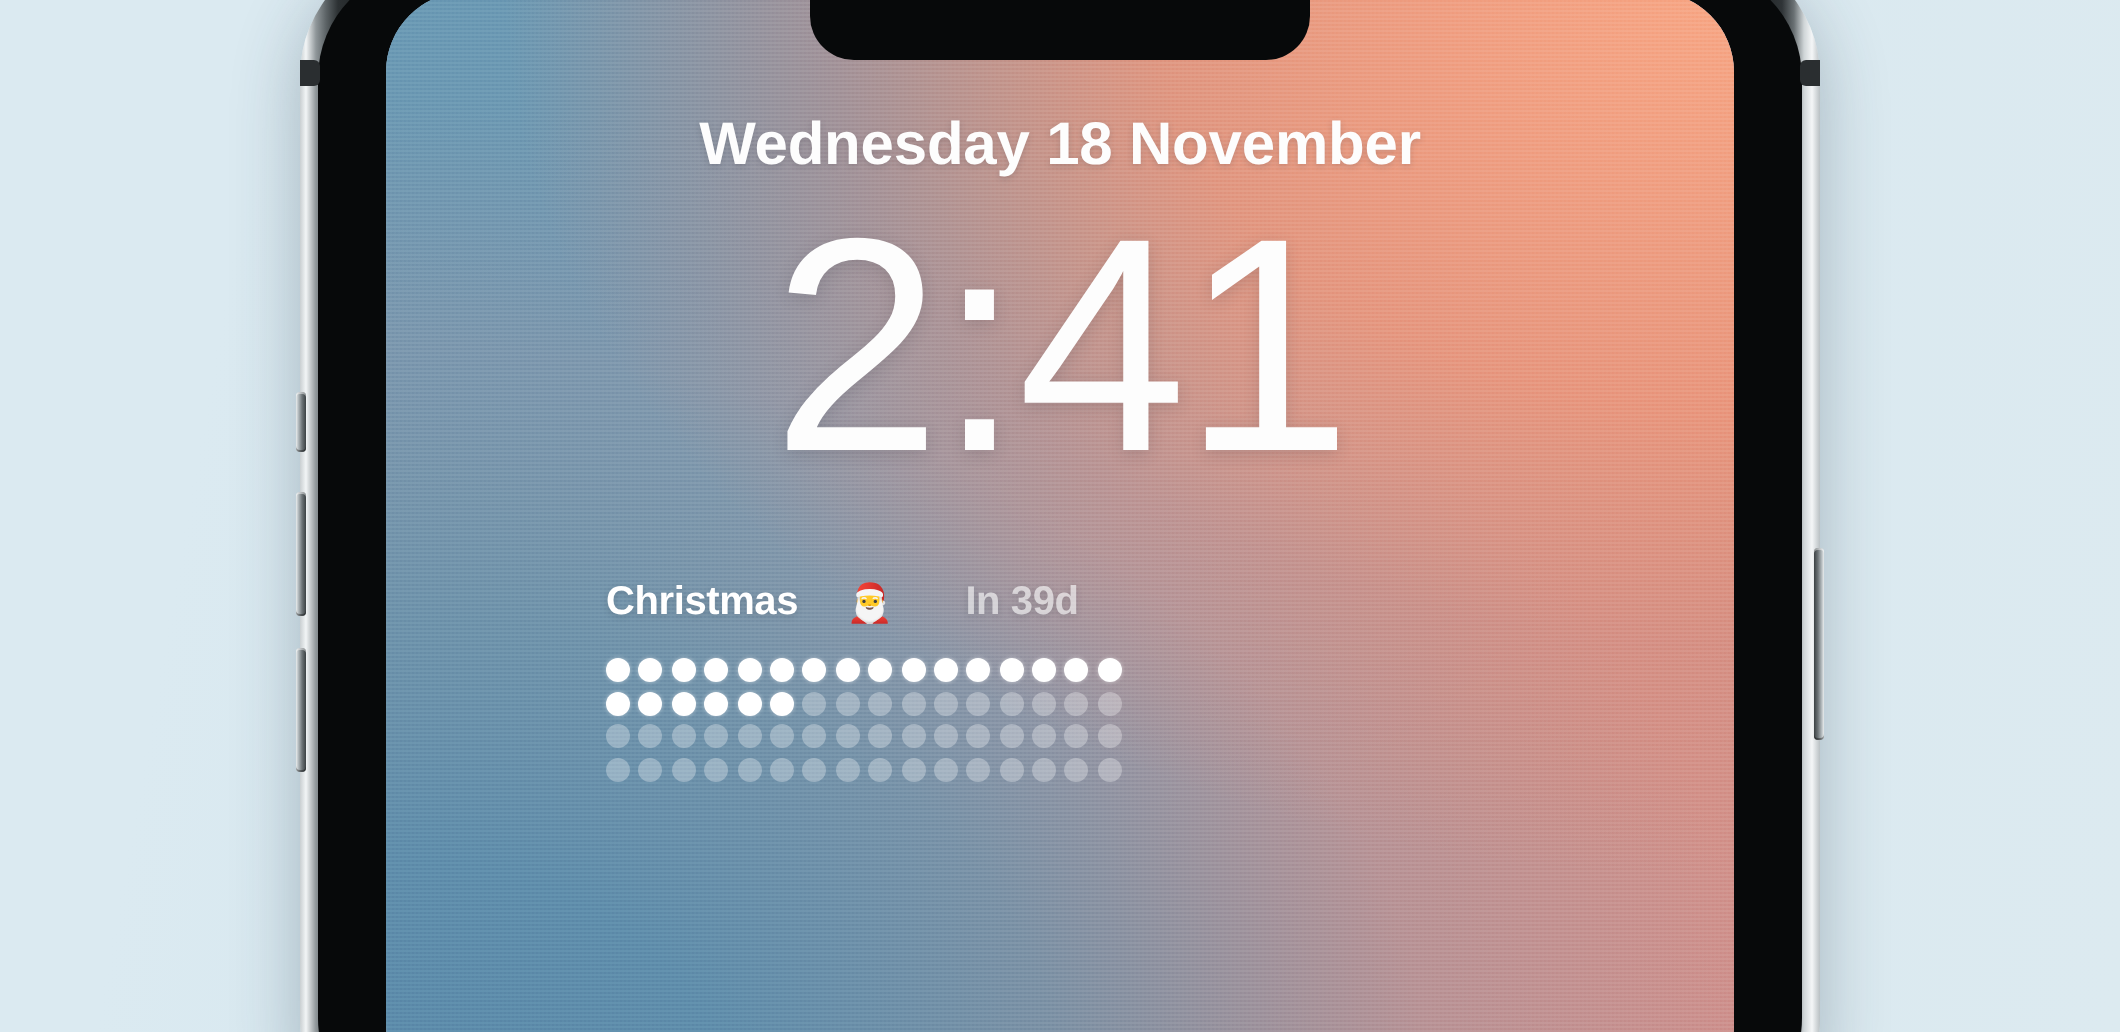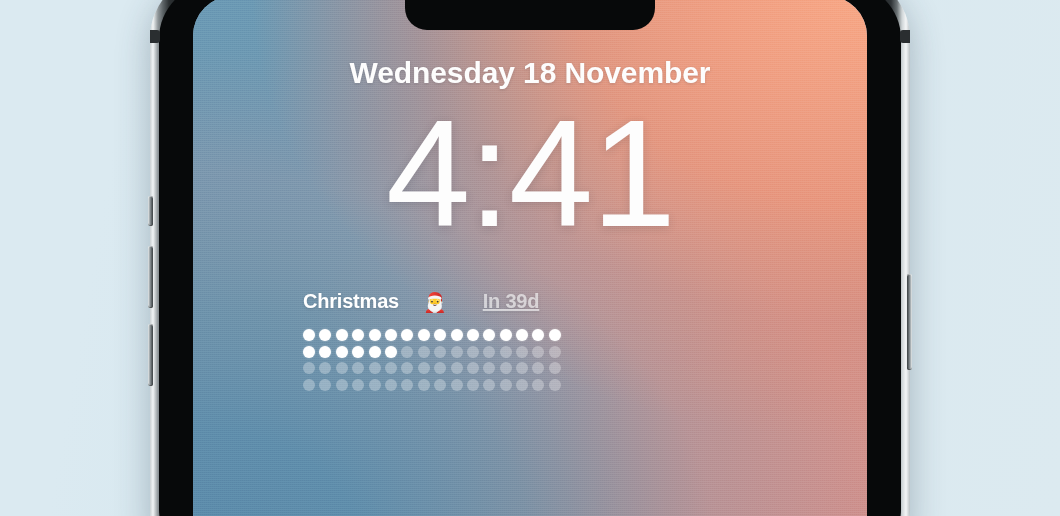--- a/index.html
+++ b/index.html
@@ -163,21 +163,20 @@
   }
 
   #widget-countdown {
     font-size:20px;
     font-weight:600;
     color:rgba(255,255,255,.62);
     letter-spacing:-.2px;
     margin-left:12px;
     white-space:nowrap;
     text-shadow:0 1px 3px rgba(50,60,70,.18);
-    text-decoration:underline;
   }
 
   #dot-grid {
     display:grid;
     grid-template-columns:repeat(16, 16.4px);
     grid-auto-rows:16.5px;
     width:263px;
   }
 
   .dot {
@@ -247,21 +246,21 @@
     <div id="screen">
 
       <div id="wallpaper"></div>
       <div id="grain"></div>
       <div id="notch"></div>
 
       <div id="lock-content">
 
         <div id="date-line">Wednesday 18 November</div>
 
-        <div id="clock">4:41</div>
+        <div id="clock">2:41</div>
 
         <div id="widget">
 
           <div id="widget-header">
             <span id="widget-title">Christmas</span>
             <span id="widget-emoji">🎅</span>
             <span id="widget-countdown">In 39d</span>
           </div>
 
           <div id="dot-grid">

